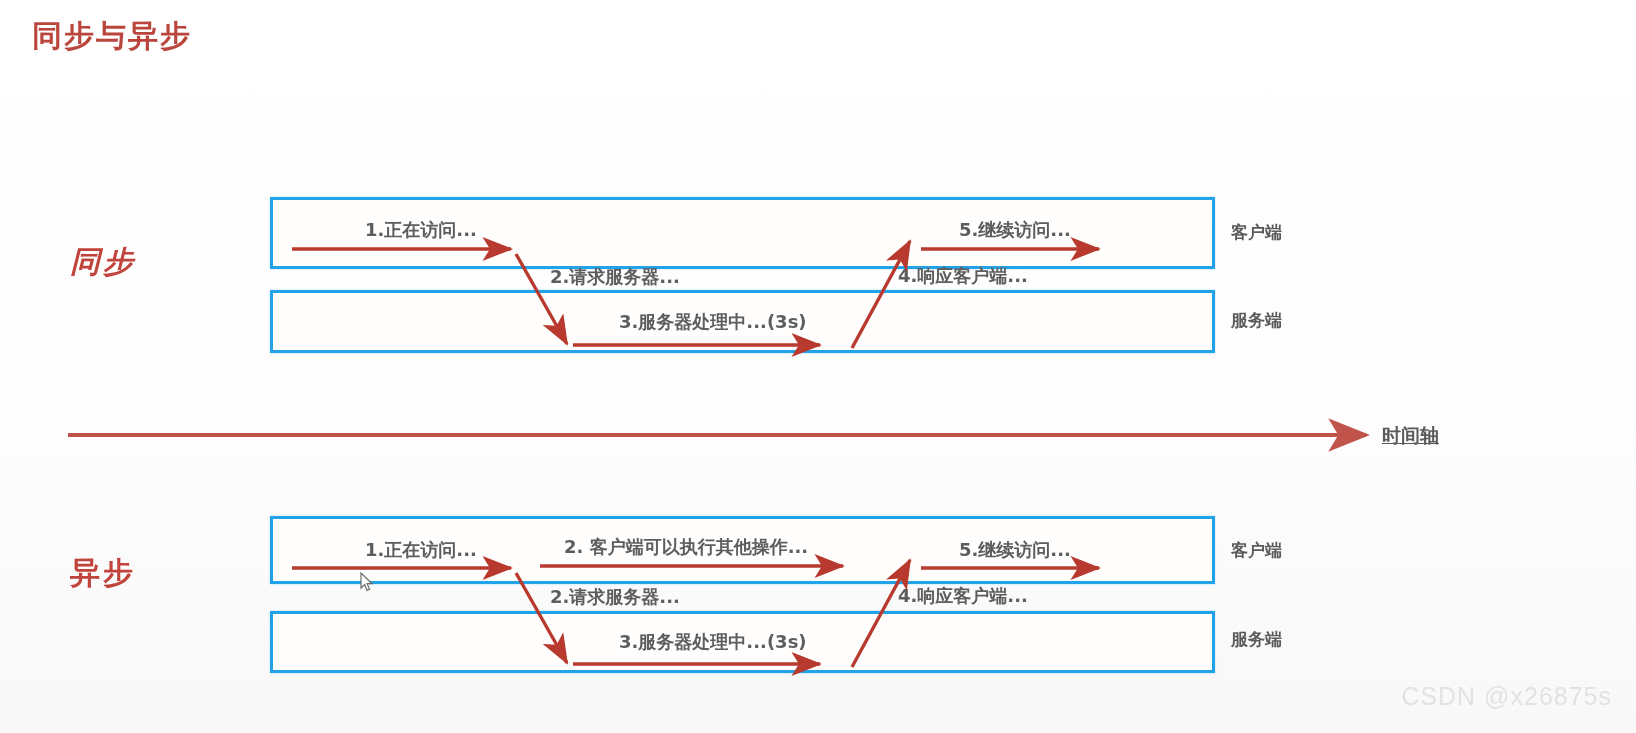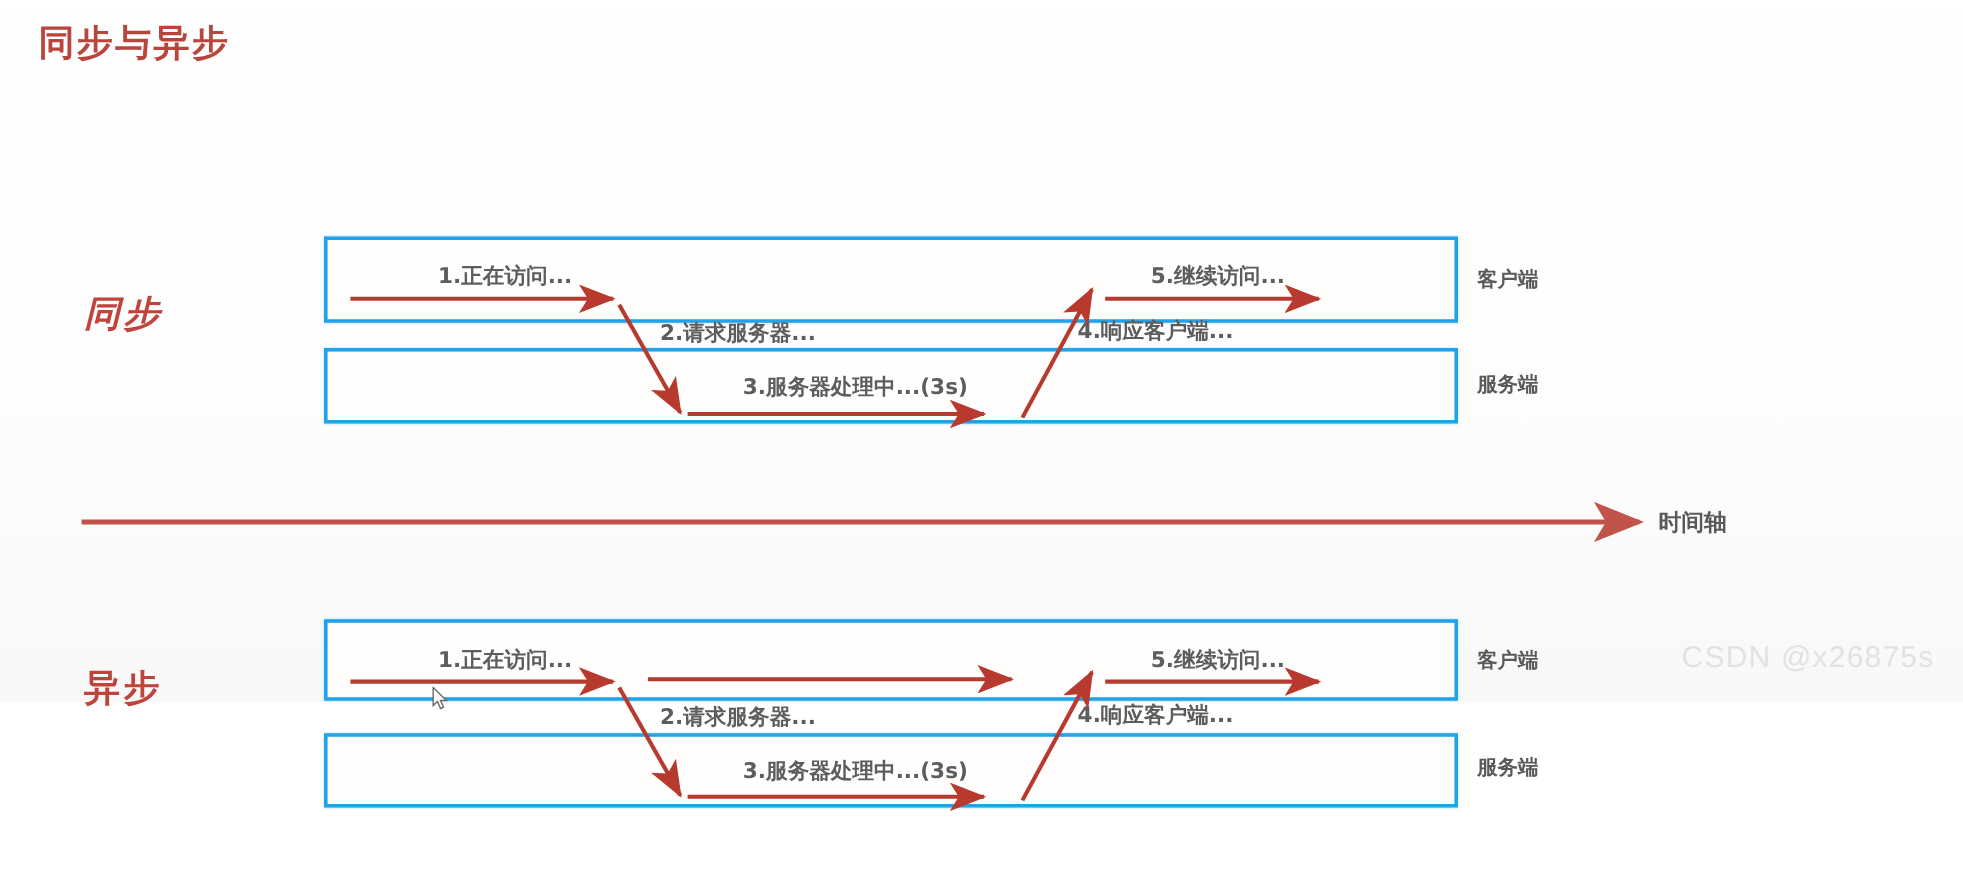--- a/index.html
+++ b/index.html
@@ -12,21 +12,21 @@
     width: 1636px;
     height: 733px;
     font-family: "DejaVu Sans", "Liberation Sans", sans-serif;
     overflow: hidden;
     position: relative;
   }
   #stage {
     position: absolute;
     left: 0; top: 0;
     width: 1636px;
-    height: 585px;
+    height: 733px;
     background: linear-gradient(180deg,#ffffff 0%,#fdfdfd 60%,#f8f8f8 100%);
   }
   .page-title {
     position: absolute;
     left: 32px;
     top: 16px;
     font-size: 30px;
     font-weight: bold;
     color: #b9453c;
     letter-spacing: 2px;
@@ -110,31 +110,32 @@
 
   <div class="lane-name" style="left:1231px; top:221px;">客户端</div>
   <div class="lane-name" style="left:1231px; top:309px;">服务端</div>
 
   <div class="msg-label" style="left:331px; top:218px;">1.正在访问...</div>
   <div class="msg-label" style="left:516px; top:265px;">2.请求服务器...</div>
   <div class="msg-label" style="left:585px; top:310px;">3.服务器处理中...(3s)</div>
   <div class="msg-label" style="left:864px; top:264px;">4.响应客户端...</div>
   <div class="msg-label" style="left:925px; top:218px;">5.继续访问...</div>
 
-  <div class="timeline-label" style="left:1382px; top:423px;">时间轴</div>
+  <div class="timeline-label" style="left:1382px; top:423px;text-decoration:underline;">时间轴</div>
 
   <div class="section-label" style="left:70px; top:553px;">异步</div>
 
   <div class="lane-box" style="left:270px; top:516px; width:945px; height:68px;"></div>
   <div class="lane-box" style="left:270px; top:611px; width:945px; height:62px;"></div>
 
   <div class="lane-name" style="left:1231px; top:539px;">客户端</div>
   <div class="lane-name" style="left:1231px; top:628px;">服务端</div>
 
   <div class="msg-label" style="left:331px; top:538px;">1.正在访问...</div>
+  <div class="msg-label" style="left:530px; top:535px;">2. 客户端可以执行其他操作...</div>
   <div class="msg-label" style="left:516px; top:585px;">2.请求服务器...</div>
   <div class="msg-label" style="left:585px; top:630px;">3.服务器处理中...(3s)</div>
   <div class="msg-label" style="left:864px; top:584px;">4.响应客户端...</div>
   <div class="msg-label" style="left:925px; top:538px;">5.继续访问...</div>
 
   <svg class="overlay" viewBox="0 0 1636 733">
     <defs>
       <marker id="ah" markerWidth="9" markerHeight="7" refX="8.4" refY="3.5" orient="auto" markerUnits="strokeWidth">
         <path d="M0,0 L9,3.5 L0,7 L2.2,3.5 z" fill="#b8392e"></path>
       </marker>

